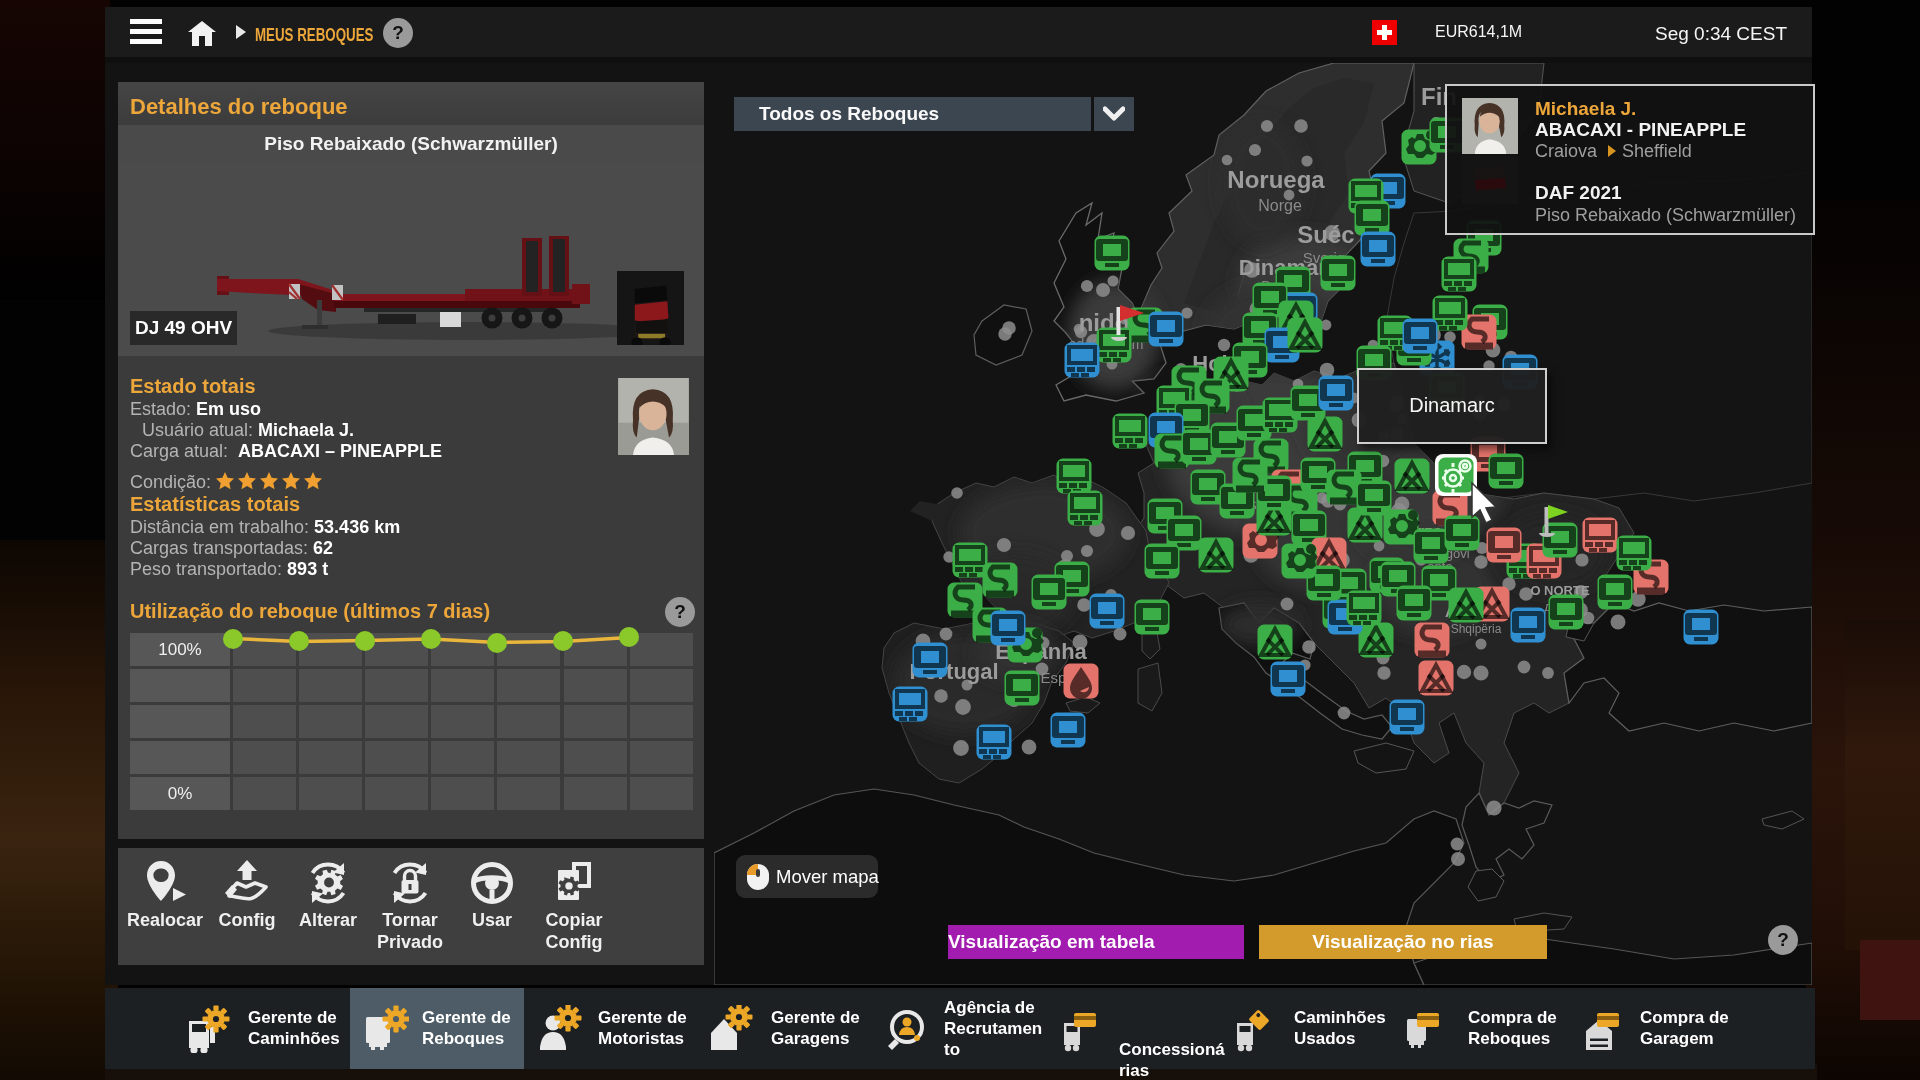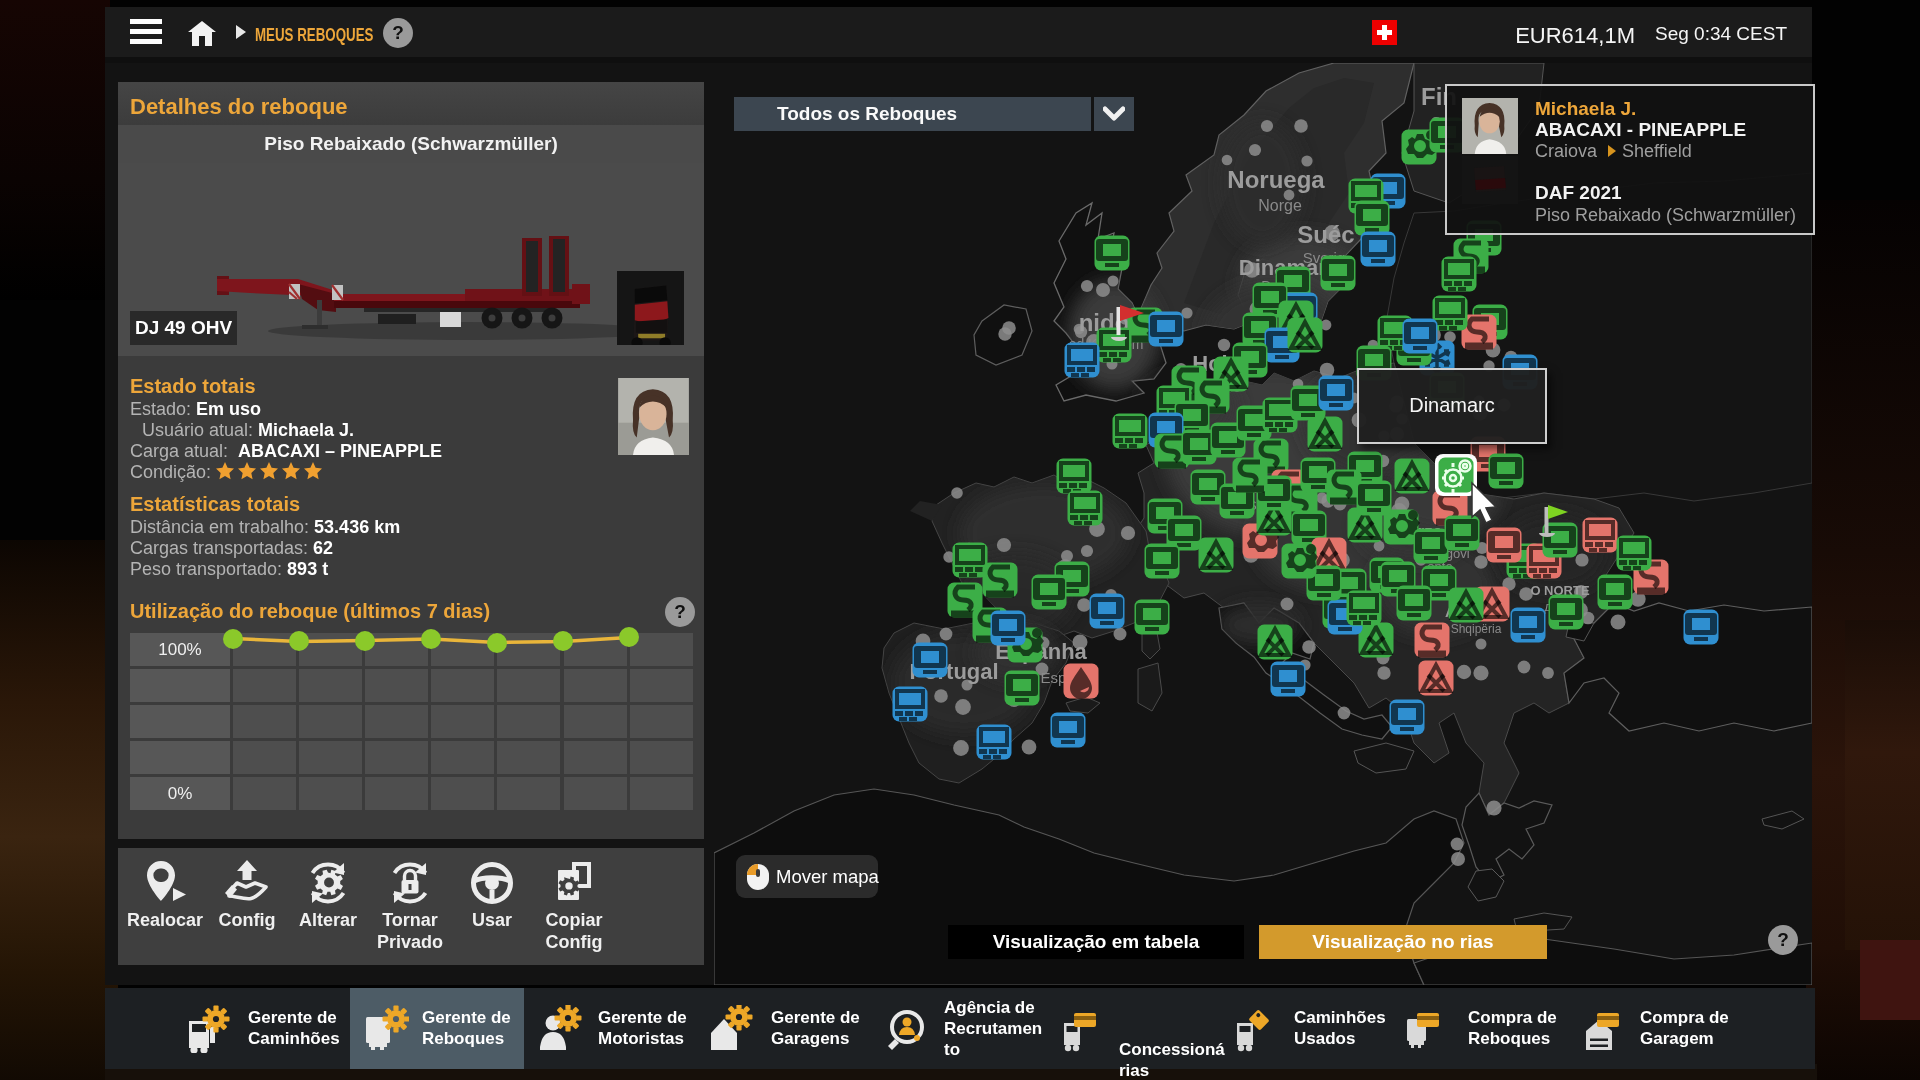--- a/index.html
+++ b/index.html
@@ -36,29 +36,29 @@
   #chart { left:12px; top:551px; width:563px; height:178px; }
   .cell { position:absolute; background:#4e4e4e; }
   .cell0 { background:#575757; color:#efefef; font-size:17px; text-align:center; }
   #abar { left:0; top:766px; width:586px; height:117px; background:#3f3f3f; }
   .abtn { position:absolute; top:10px; width:88px; text-align:center; color:#f0f0f0; }
   .abtn svg { display:block; margin:0 auto; }
   .abtn .lbl { font-size:18px; font-weight:bold; line-height:22px; margin-top:1px; }
   .disabled { color:#8f8f8f; }
   #map { left:609px; top:0px; width:1098px; height:922px; }
   #dd { left:629px; top:34px; width:357px; height:34px; background:#3c4650; color:#fafafa;
-    font-size:19px; font-weight:bold; line-height:34px; padding-left:43px; }
+    font-size:19px; font-weight:bold; line-height:34px; padding-left:25px; }
   #ddbtn { left:989px; top:34px; width:40px; height:34px; background:#3c4650; }
   #dinfo { left:1340px; top:21px; width:370px; height:151px; background:rgba(17,17,17,0.93); border:2px solid #c9c9c9; }
   #btt { left:1252px; top:305px; width:190px; height:76px; background:rgba(32,32,32,0.97); border:2px solid #cfcfcf;
     box-shadow:4px 5px 8px rgba(0,0,0,0.55); color:#f5f5f5; font-size:20px; text-align:center; line-height:70px; }
   #mover { left:631px; top:792px; width:142px; height:43px; background:rgba(46,46,46,0.92); border-radius:9px;
     color:#fff; font-size:18.5px; line-height:43px; padding-left:40px; white-space:nowrap; }
-  #vbt1 { left:843px; top:862px; width:296px; height:34px; background:#000000; color:#fff; font-weight:bold;
-    font-size:19px; text-align:center; line-height:34px; }
+  #vbt1 { left:843px; top:862px; width:296px; height:34px; background:#a21caf; color:#fff; font-weight:bold;
+    font-size:19px; text-align:left; line-height:34px; }
   #vbt2 { left:1154px; top:862px; width:288px; height:34px; background:#d39a2c; color:#fff; font-weight:bold;
     font-size:19px; text-align:center; line-height:34px; }
   #qmap { left:1663px; top:862px; }
   #nav { left:0; top:988px; width:1710px; height:81px; background:#1d2023; }
   .navhl { position:absolute; left:245px; top:0; width:174px; height:81px; background:#4d5c66; }
   .nicon { position:absolute; top:17px; }
   .nlbl { position:absolute; color:#fff; font-size:17px; font-weight:bold; line-height:21px; }
 </style>
 </head>
 <body>
@@ -77,21 +77,21 @@
       <svg class="abs" style="left:83px;top:14px;" width="28" height="25" viewBox="0 0 28 25">
         <path d="M14 0 L28 11 L24 11 L24 25 L17 25 L17 15 L11 15 L11 25 L4 25 L4 11 L0 11 Z" fill="#f2f2f2"></path>
       </svg>
       <div class="abs" style="left:131px;top:18px;width:0;height:0;border-left:10px solid #e8e8e8;border-top:7px solid transparent;border-bottom:7px solid transparent;"></div>
       <div class="abs orange" style="left:150px;top:17px;font-size:18.5px;font-weight:bold;transform:scaleX(0.72);transform-origin:0 0;">MEUS REBOQUES</div>
       <div class="abs qbtn" style="left:278px;top:11px;">?</div>
       <div class="abs" style="left:1267px;top:13px;width:25px;height:25px;background:#e00;">
         <div class="abs" style="left:10px;top:5px;width:5px;height:15px;background:#fff;"></div>
         <div class="abs" style="left:5px;top:10px;width:15px;height:5px;background:#fff;"></div>
       </div>
-      <div class="abs" style="left:1330px;top:16px;width:200px;text-align:right;font-size:22px;color:#f5f5f5;">EUR614,1M</div>
+      <div class="abs" style="left:1330px;top:16px;width:200px;text-align:left;font-size:16px;color:#f5f5f5;">EUR614,1M</div>
       <div class="abs" style="left:1516px;top:16px;width:200px;text-align:center;font-size:19px;color:#f5f5f5;">Seg 0:34 CEST</div>
 </div>
     <div class="abs" style="left:0;top:57px;width:1707px;height:6px;background:#0f0f0f;"></div>
     <div id="content" class="abs">
       <div id="panel" class="abs">
         <div id="p-head" class="abs">
             <span>Detalhes do reboque</span>
           </div>
         <div id="p-sub" class="abs">Piso Rebaixado (Schwarzmüller)</div>
         <div id="p-img" class="abs">
@@ -137,21 +137,21 @@
             <rect x="17" y="56" width="24" height="4" fill="#8f7c28"></rect>
             <circle cx="16" cy="64" r="5" fill="#0a0a0a"></circle>
             <circle cx="41" cy="64" r="5" fill="#0a0a0a"></circle>
           </svg>
 </div>
         <div id="dj" class="abs">DJ 49 OHV</div>
         <div class="abs h-or" style="left:12px;top:293px;">Estado totais</div>
         <div class="abs row" style="left:12px;top:317px;">Estado: <b>Em uso</b></div>
         <div class="abs row" style="left:12px;top:338px;margin-left:12px;">Usuário atual: <b>Michaela J.</b></div>
         <div class="abs row" style="left:12px;top:359px;">Carga atual: &nbsp;<b>ABACAXI – PINEAPPLE</b></div>
-        <div class="abs row" style="left:12px;top:380px;">Condição: <svg width="110" height="18" viewBox="0 0 110 18" style="vertical-align:-2px;">
+        <div class="abs row" style="left:12px;top:390px;">Condição: <svg width="110" height="18" viewBox="0 0 110 18" style="vertical-align:-2px;">
             <g fill="#f0a030">
               <path id="st" d="M9 0 L11.6 5.8 L18 6.6 L13.3 10.9 L14.6 17.2 L9 14 L3.4 17.2 L4.7 10.9 L0 6.6 L6.4 5.8 Z"></path>
               <use href="#st" x="22"></use>
                 <use href="#st" x="44"></use>
                 <use href="#st" x="66"></use>
                 <use href="#st" x="88"></use>
             </g>
             </svg></div>
         <div id="photo" class="abs">
           <svg width="71" height="77" viewBox="0 0 57 62">

